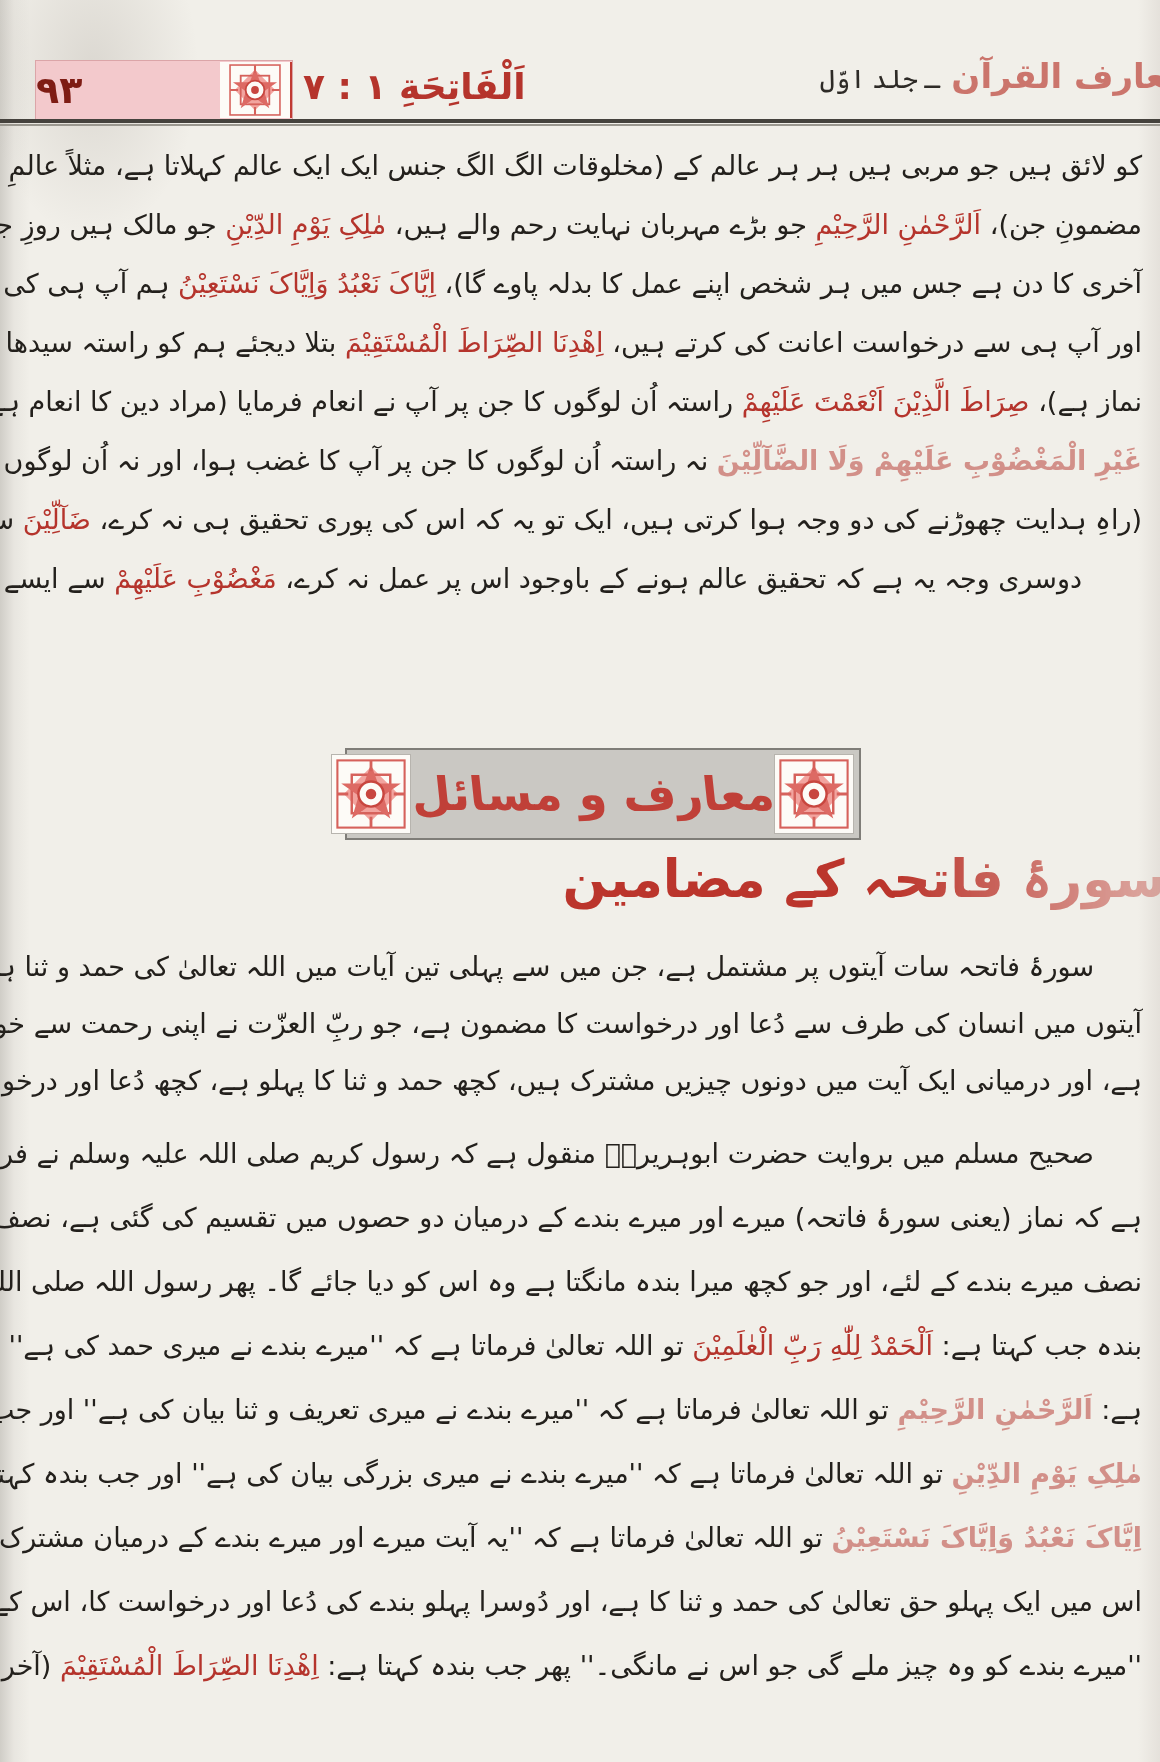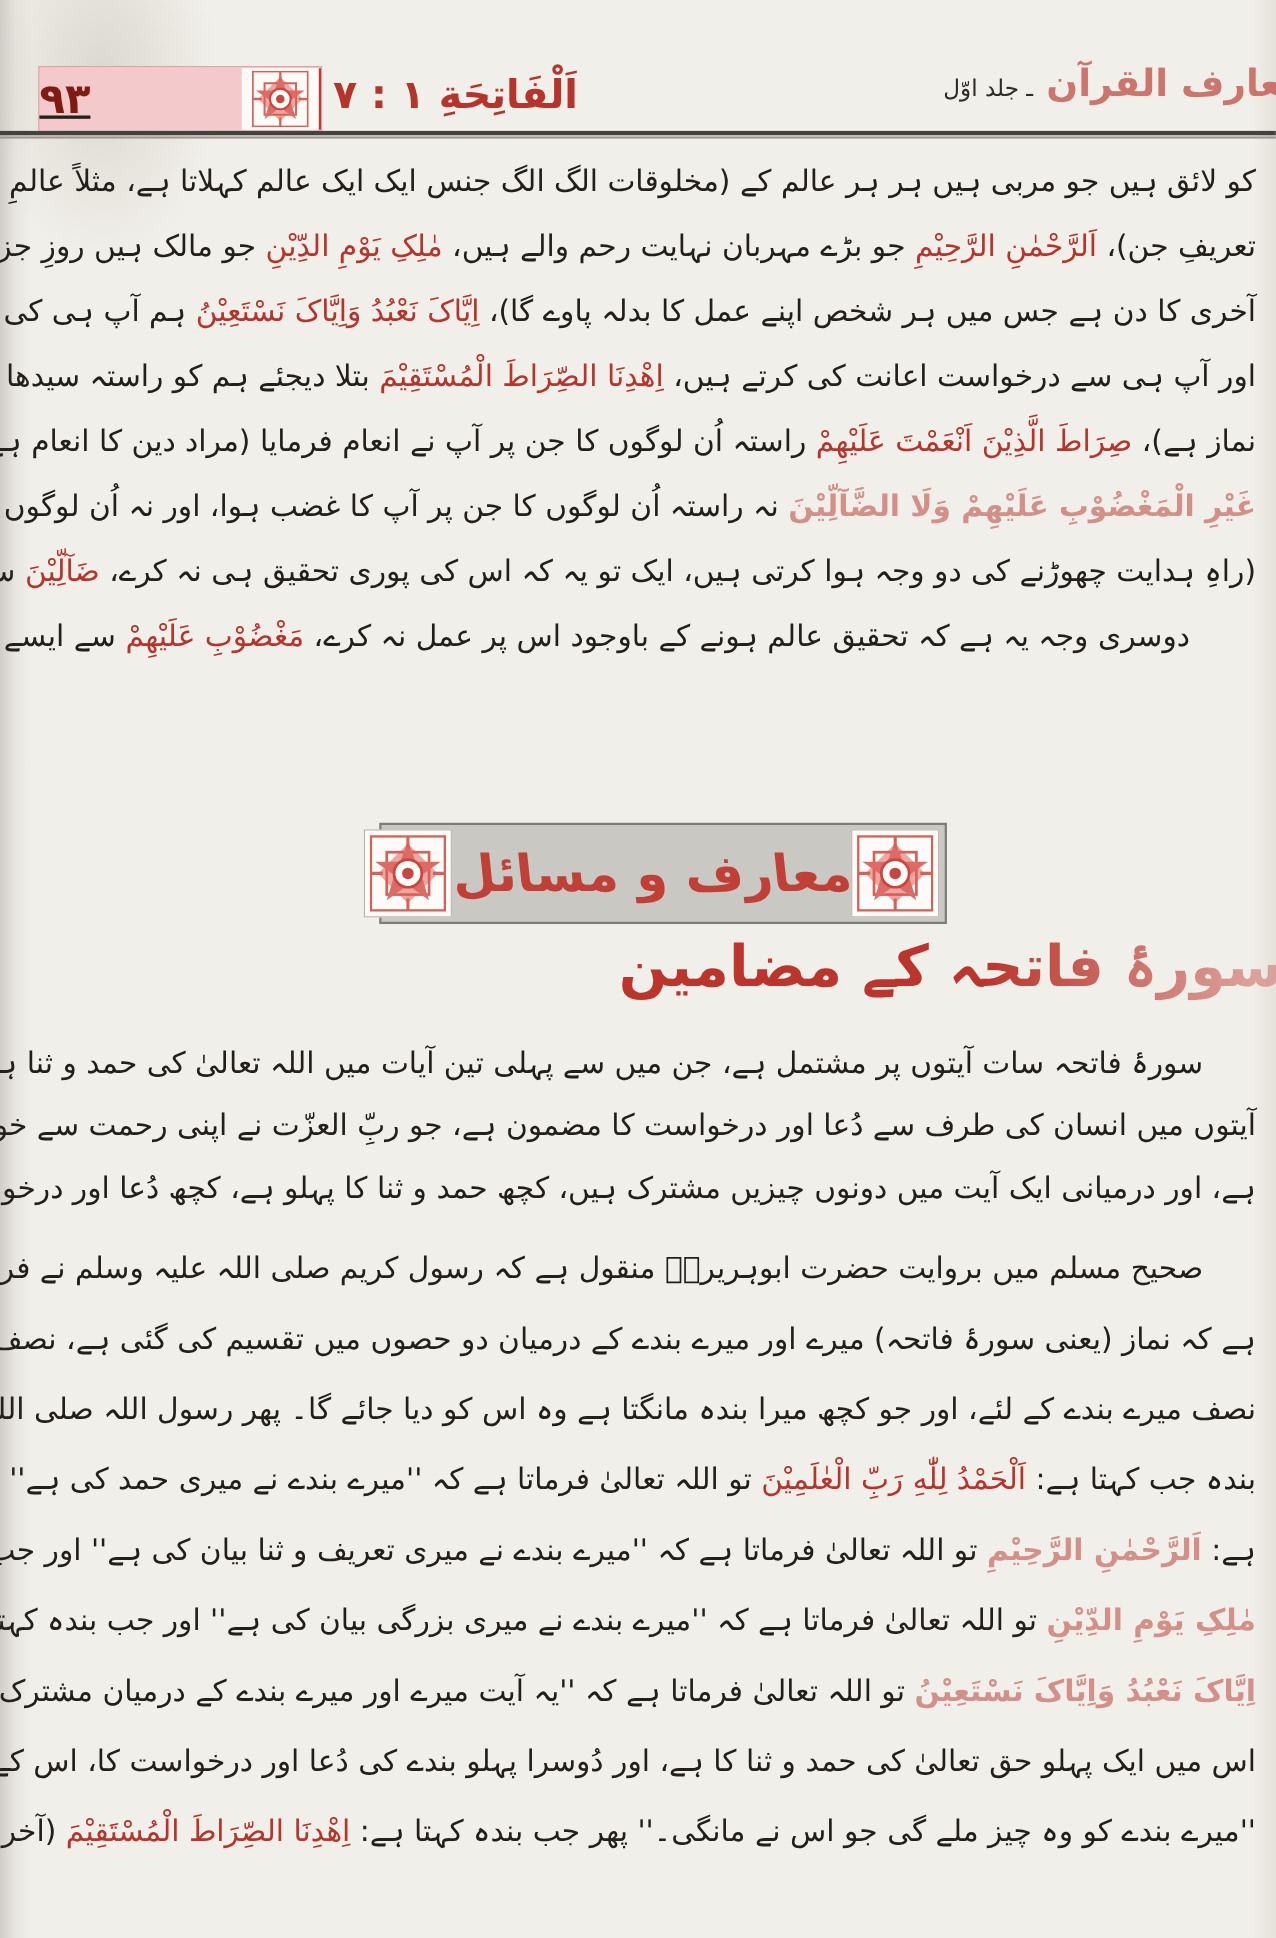--- a/index.html
+++ b/index.html
@@ -20,27 +20,26 @@
   
   .hdr-title-wrap{
     position:absolute;top:56px;right:-26px;
     display:flex;flex-direction:row;align-items:baseline;gap:12px;
     white-space:nowrap;
   }
   .hdr-book-title{
     font-size:34px;font-weight:bold;color:#c2574e;opacity:.8;
     letter-spacing:-1px;
   }
-  .hdr-volume{font-size:21px;color:#2e2b27;}
+  .hdr-volume{font-size:26px;color:#2e2b27;font-family:Liberation Serif, serif;}
   .pagenum-box{
     position:absolute;top:60px;left:35px;width:258px;height:60px;
     background:#f3c9cc;border:1px solid #dba5a8;
     display:flex;flex-direction:row-reverse;align-items:center;justify-content:space-between;
     box-sizing:border-box;
-    text-decoration:underline;
   }
   .pagenum{
     font-size:38px;font-weight:bold;color:#7e1c14;
     padding-right:42px;line-height:1;
   }
   .pagenum-rosette{
     width:72px;height:56px;background:#fdfbf7;
     border-right:2px solid #c03a32;box-sizing:border-box;
     display:flex;align-items:center;justify-content:center;
   }
@@ -130,21 +129,21 @@
 
   <span class="surah-ref">اَلْفَاتِحَةِ ۱ : ۷</span>
 
   <div class="hdr-rule">
     <div class="r1"></div>
     <div class="r2"></div>
   </div>
 
   <div id="translation" class="textblock">
       <div class="tline"><span>کو لائق ہیں جو مربی ہیں ہر ہر عالم کے (مخلوقات الگ الگ جنس ایک ایک عالم کہلاتا ہے، مثلاً عالمِ ملائکہ، عالمِ انسان،</span></div>
-      <div class="tline"><span>تعریفِ جن)، </span><span class="red">اَلرَّحْمٰنِ الرَّحِیْمِ</span><span> جو بڑے مہربان نہایت رحم والے ہیں، </span><span class="red">مٰلِکِ یَوْمِ الدِّیْنِ</span><span> جو مالک ہیں روزِ جزا کے (مراد</span></div>
+      <div class="tline"><span>مضمونِ جن)، </span><span class="red">اَلرَّحْمٰنِ الرَّحِیْمِ</span><span> جو بڑے مہربان نہایت رحم والے ہیں، </span><span class="red">مٰلِکِ یَوْمِ الدِّیْنِ</span><span> جو مالک ہیں روزِ جزا کے (مراد</span></div>
       <div class="tline"><span>آخری کا دن ہے جس میں ہر شخص اپنے عمل کا بدلہ پاوے گا)، </span><span class="red">اِیَّاکَ نَعْبُدُ وَاِیَّاکَ نَسْتَعِیْنُ</span><span> ہم آپ ہی کی عبادت کرتے ہیں</span></div>
       <div class="tline"><span>اور آپ ہی سے درخواست اعانت کی کرتے ہیں، </span><span class="red">اِهْدِنَا الصِّرَاطَ الْمُسْتَقِیْمَ</span><span> بتلا دیجئے ہم کو راستہ سیدھا (مراد دین کا</span></div>
       <div class="tline"><span>نماز ہے)، </span><span class="red">صِرَاطَ الَّذِیْنَ اَنْعَمْتَ عَلَیْهِمْ</span><span> راستہ اُن لوگوں کا جن پر آپ نے انعام فرمایا (مراد دین کا انعام ہے)،</span></div>
       <div class="tline"><span class="red faded">غَیْرِ الْمَغْضُوْبِ عَلَیْهِمْ وَلَا الضَّآلِّیْنَ</span><span> نہ راستہ اُن لوگوں کا جن پر آپ کا غضب ہوا، اور نہ اُن لوگوں کا جو راستہ سے گم ہو گئے</span></div>
       <div class="tline"><span>(راہِ ہدایت چھوڑنے کی دو وجہ ہوا کرتی ہیں، ایک تو یہ کہ اس کی پوری تحقیق ہی نہ کرے، </span><span class="red">ضَآلِّیْنَ</span><span> سے ایسے لوگ مراد ہیں،</span></div>
       <div class="tline"><span>دوسری وجہ یہ ہے کہ تحقیق عالم ہونے کے باوجود اس پر عمل نہ کرے، </span><span class="red">مَغْضُوْبِ عَلَیْهِمْ</span><span> سے ایسے لوگ مراد ہیں، کیونکہ</span></div>
     </div>
 
   <div class="banner">
     <span class="banner-rosette">

